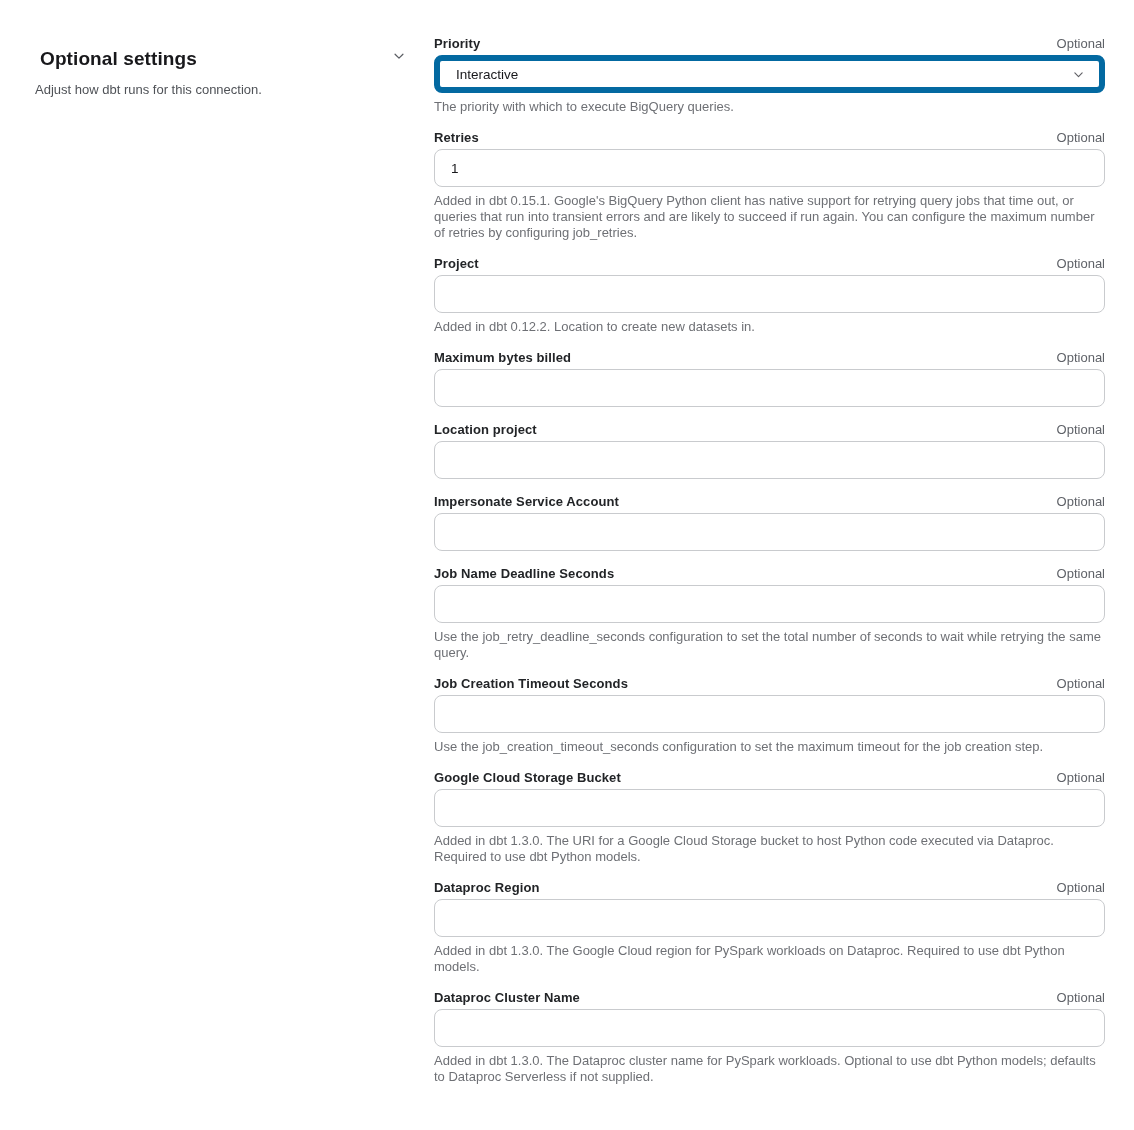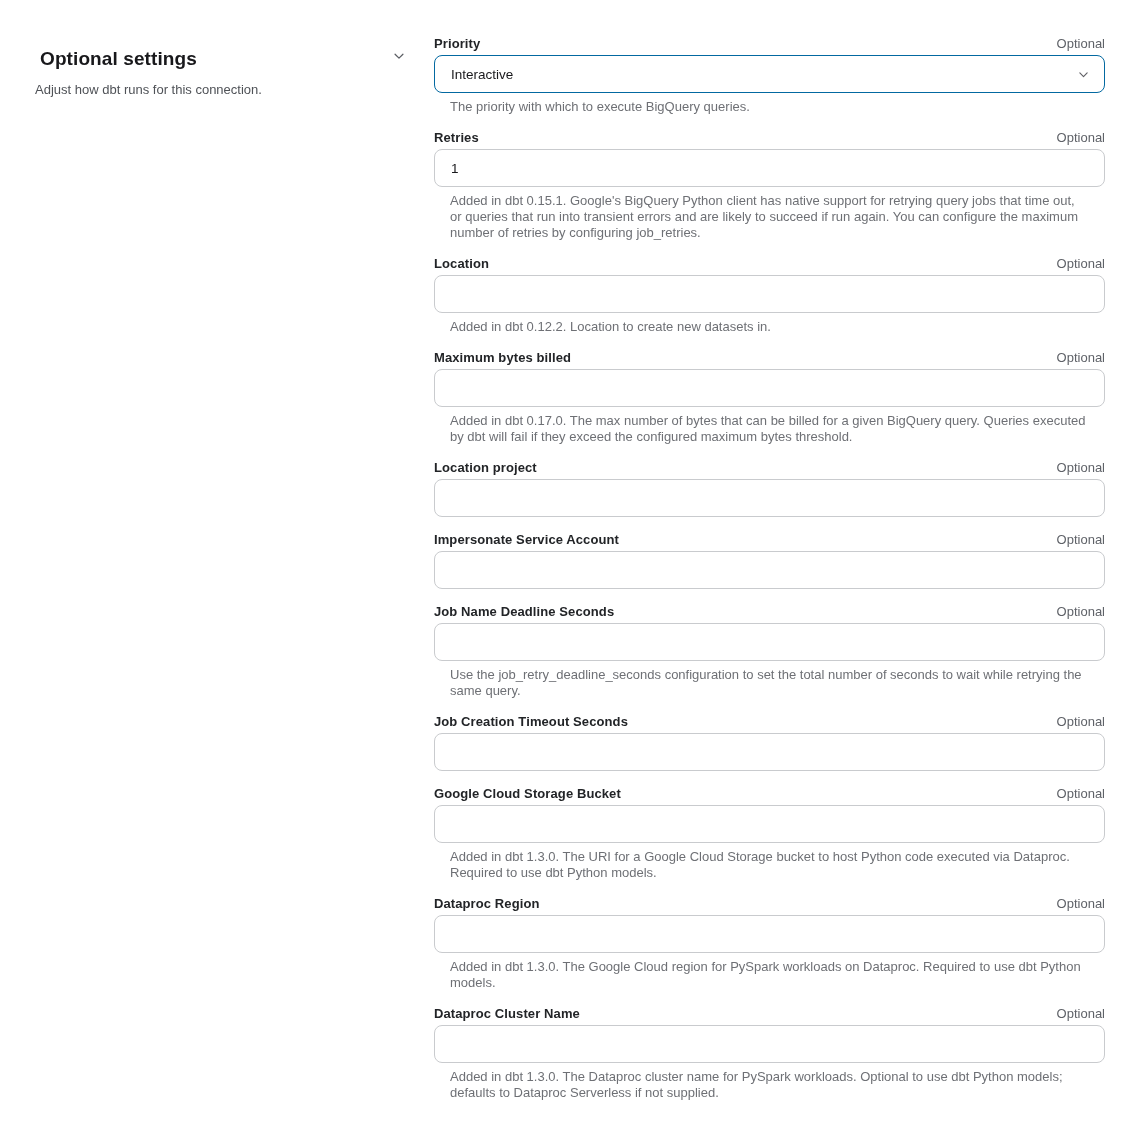--- a/index.html
+++ b/index.html
@@ -83,34 +83,34 @@
     color: #18181b;
     outline: none;
   }
   .select-box {
     display: flex;
     align-items: center;
     justify-content: space-between;
     width: 100%;
     height: 38px;
     box-sizing: border-box;
-    border: 1px solid #0369a1;
+    border: 6px solid #0369a1;
     border-radius: 8px;
     background: #ffffff;
     padding: 0 14px 0 16px;
     font-size: 13.5px;
     color: #18181b;
     cursor: pointer;
   }
   .select-chev {
     display: inline-flex;
     color: #606065;
   }
   .field-help {
-    margin: 6px 16px 0;
+    margin: 6px 0 0;
     font-size: 13px;
     line-height: 16px;
     color: #6e7075;
   }
 </style>
 </head>
 <body>
 
 <div class="page">
 
@@ -145,33 +145,32 @@
       <div class="field">
         <div class="field-head">
           <span class="field-label">Retries</span>
           <span class="optional-badge">Optional</span>
         </div>
         <input type="text" class="text-input" value="1" style="">
         <p class="field-help">Added in dbt 0.15.1. Google's BigQuery Python client has native support for retrying query jobs that time out, or queries that run into transient errors and are likely to succeed if run again. You can configure the maximum number of retries by configuring job_retries.</p>
       </div>
       <div class="field">
         <div class="field-head">
-          <span class="field-label">Location</span>
+          <span class="field-label">Project</span>
           <span class="optional-badge">Optional</span>
         </div>
         <input type="text" class="text-input" value="" style="">
         <p class="field-help">Added in dbt 0.12.2. Location to create new datasets in.</p>
       </div>
       <div class="field">
         <div class="field-head">
           <span class="field-label">Maximum bytes billed</span>
           <span class="optional-badge">Optional</span>
         </div>
         <input type="text" class="text-input" value="" style="">
-        <p class="field-help">Added in dbt 0.17.0. The max number of bytes that can be billed for a given BigQuery query. Queries executed by dbt will fail if they exceed the configured maximum bytes threshold.</p>
       </div>
       <div class="field">
         <div class="field-head">
           <span class="field-label">Location project</span>
           <span class="optional-badge">Optional</span>
         </div>
         <input type="text" class="text-input" value="" style="">
       </div>
       <div class="field">
         <div class="field-head">
@@ -187,20 +186,21 @@
         </div>
         <input type="text" class="text-input" value="" style="">
         <p class="field-help">Use the job_retry_deadline_seconds configuration to set the total number of seconds to wait while retrying the same query.</p>
       </div>
       <div class="field">
         <div class="field-head">
           <span class="field-label">Job Creation Timeout Seconds</span>
           <span class="optional-badge">Optional</span>
         </div>
         <input type="text" class="text-input" value="" style="">
+        <p class="field-help">Use the job_creation_timeout_seconds configuration to set the maximum timeout for the job creation step.</p>
       </div>
       <div class="field">
         <div class="field-head">
           <span class="field-label">Google Cloud Storage Bucket</span>
           <span class="optional-badge">Optional</span>
         </div>
         <input type="text" class="text-input" value="" style="">
         <p class="field-help">Added in dbt 1.3.0. The URI for a Google Cloud Storage bucket to host Python code executed via Dataproc. Required to use dbt Python models.</p>
       </div>
       <div class="field">

